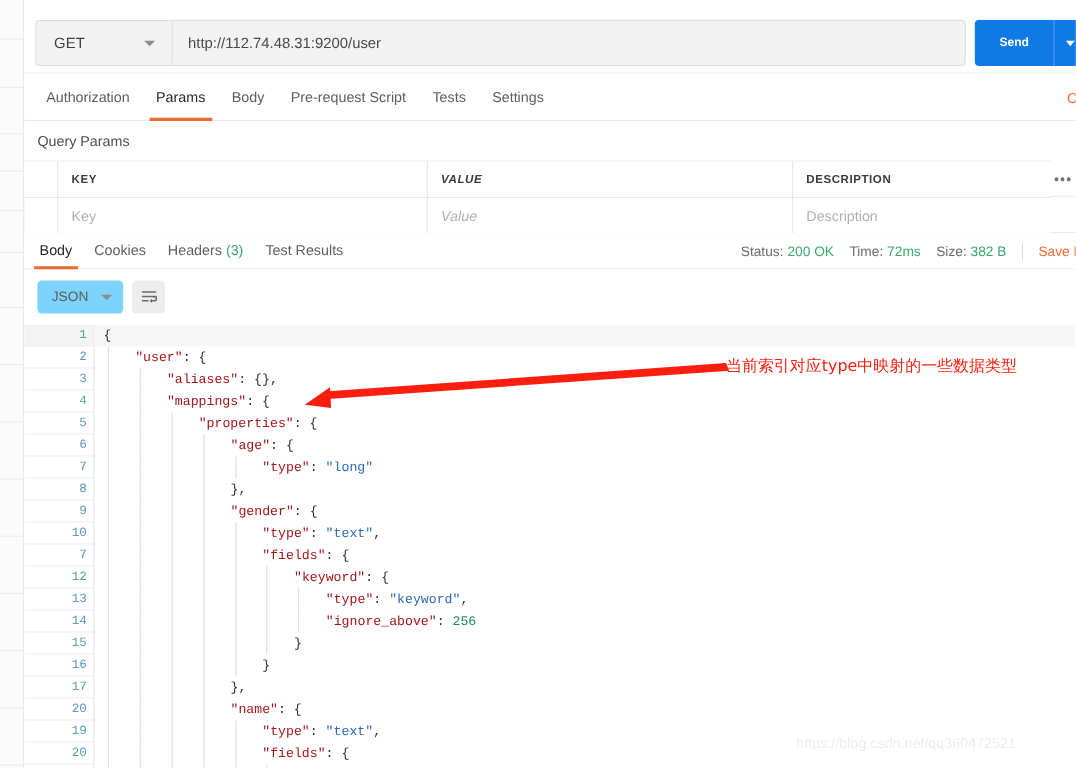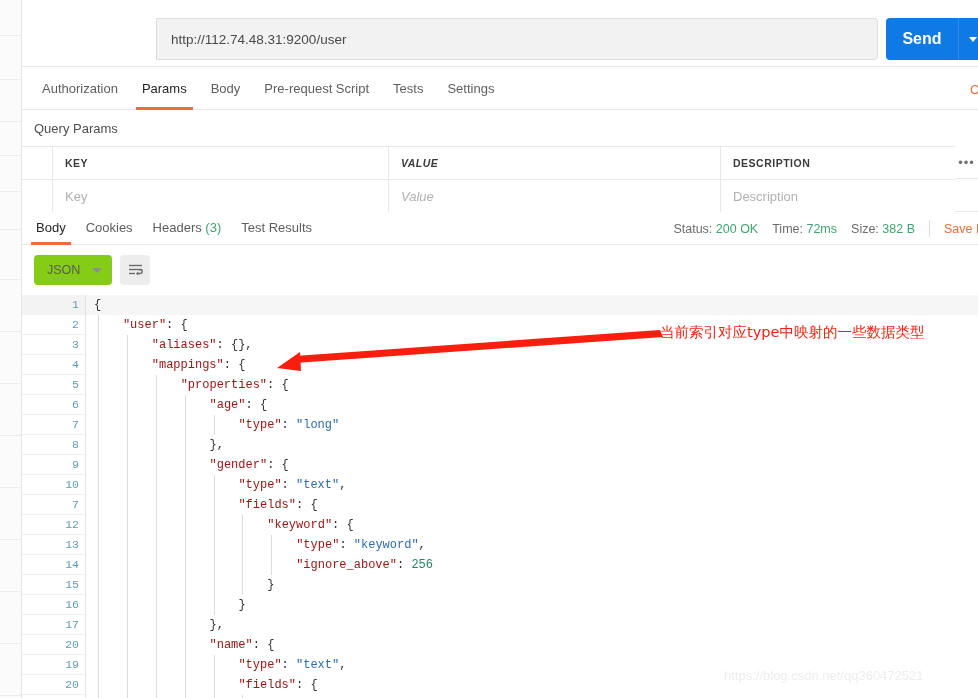--- a/index.html
+++ b/index.html
@@ -44,21 +44,21 @@
     position: absolute; left: 134px; top: 18px; width: 722px; height: 42px;
     background: #f2f2f2; border: 1px solid #dcdcdc; border-radius: 0 4px 4px 0;
     display: flex; align-items: center;
   }
   .url-text { font-size: 13.5px; color: #494949; padding-left: 14px; }
   .send-wrap {
     position: absolute; left: 864px; top: 18px; height: 42px; width: 100px;
     display: flex; border-radius: 4px; overflow: hidden;
   }
   .send-btn {
-    flex: 1; background: #0f7ae5; color: #fff; font-size: 16px;
+    flex: 1; background: #0f7ae5; color: #fff; font-size: 11px;
     font-weight: bold; display: flex; align-items: center; justify-content: center;
     border: none; cursor: pointer; font-family: inherit;
   }
   .send-caret {
     width: 28px; background: #0f7ae5; border-left: 1px solid #2f8eea;
     display: flex; align-items: center; justify-content: center; cursor: pointer;
   }
   .send-caret i {
     width: 0; height: 0; border-left: 4.5px solid transparent;
     border-right: 4.5px solid transparent; border-top: 5px solid #fff; display: block;
@@ -148,21 +148,21 @@
     position: absolute; left: 22px; top: 245px; width: 956px; height: 50px;
     background: #fff; display: flex; align-items: center; padding-left: 12px; gap: 8px;
   }
   .pillgroup { display: flex; background: #ededed; border-radius: 4px; height: 30px; }
   .pill {
     font-size: 12.5px; color: #5b5b5b; padding: 0 13px; display: flex;
     align-items: center; cursor: pointer; border-radius: 4px;
   }
   .pill.active { color: #2d2d2d; font-weight: normal; }
   .fmt-select {
-    display: flex; align-items: center; height: 30px; background: #84cc16;
+    display: flex; align-items: center; height: 30px; background: #7dd3fc;
     border-radius: 4px; padding: 0 10px 0 13px; gap: 12px; cursor: pointer;
   }
   .fmt-select span { font-size: 12.5px; color: #5b5b5b; }
   .wrap-btn {
     width: 30px; height: 30px; background: #ededed; border-radius: 4px;
     display: flex; align-items: center; justify-content: center; cursor: pointer;
   }
 
   
   .code-area {
@@ -224,20 +224,24 @@
       <div class="seg" style="height: 52px;"></div>
       <div class="seg" style="height: 52px;"></div>
       <div class="seg" style="height: 52px;"></div>
       <div class="seg" style="height: 52px;"></div>
       <div class="seg" style="height: 52px;"></div>
       <div class="seg" style="height: 52px;"></div>
       <div class="seg" style="height: 52px;"></div>
     </div>
 
   <div class="request-bar">
+    <div class="method-box">
+      <span class="method-label">GET</span>
+      <span class="caret-dn"></span>
+    </div>
     <div class="url-box">
       <span class="url-text">http://112.74.48.31:9200/user</span>
     </div>
     <div class="send-wrap">
       <button class="send-btn">Send</button>
       <div class="send-caret">
           <i></i>
         </div>
     </div>
   </div>

